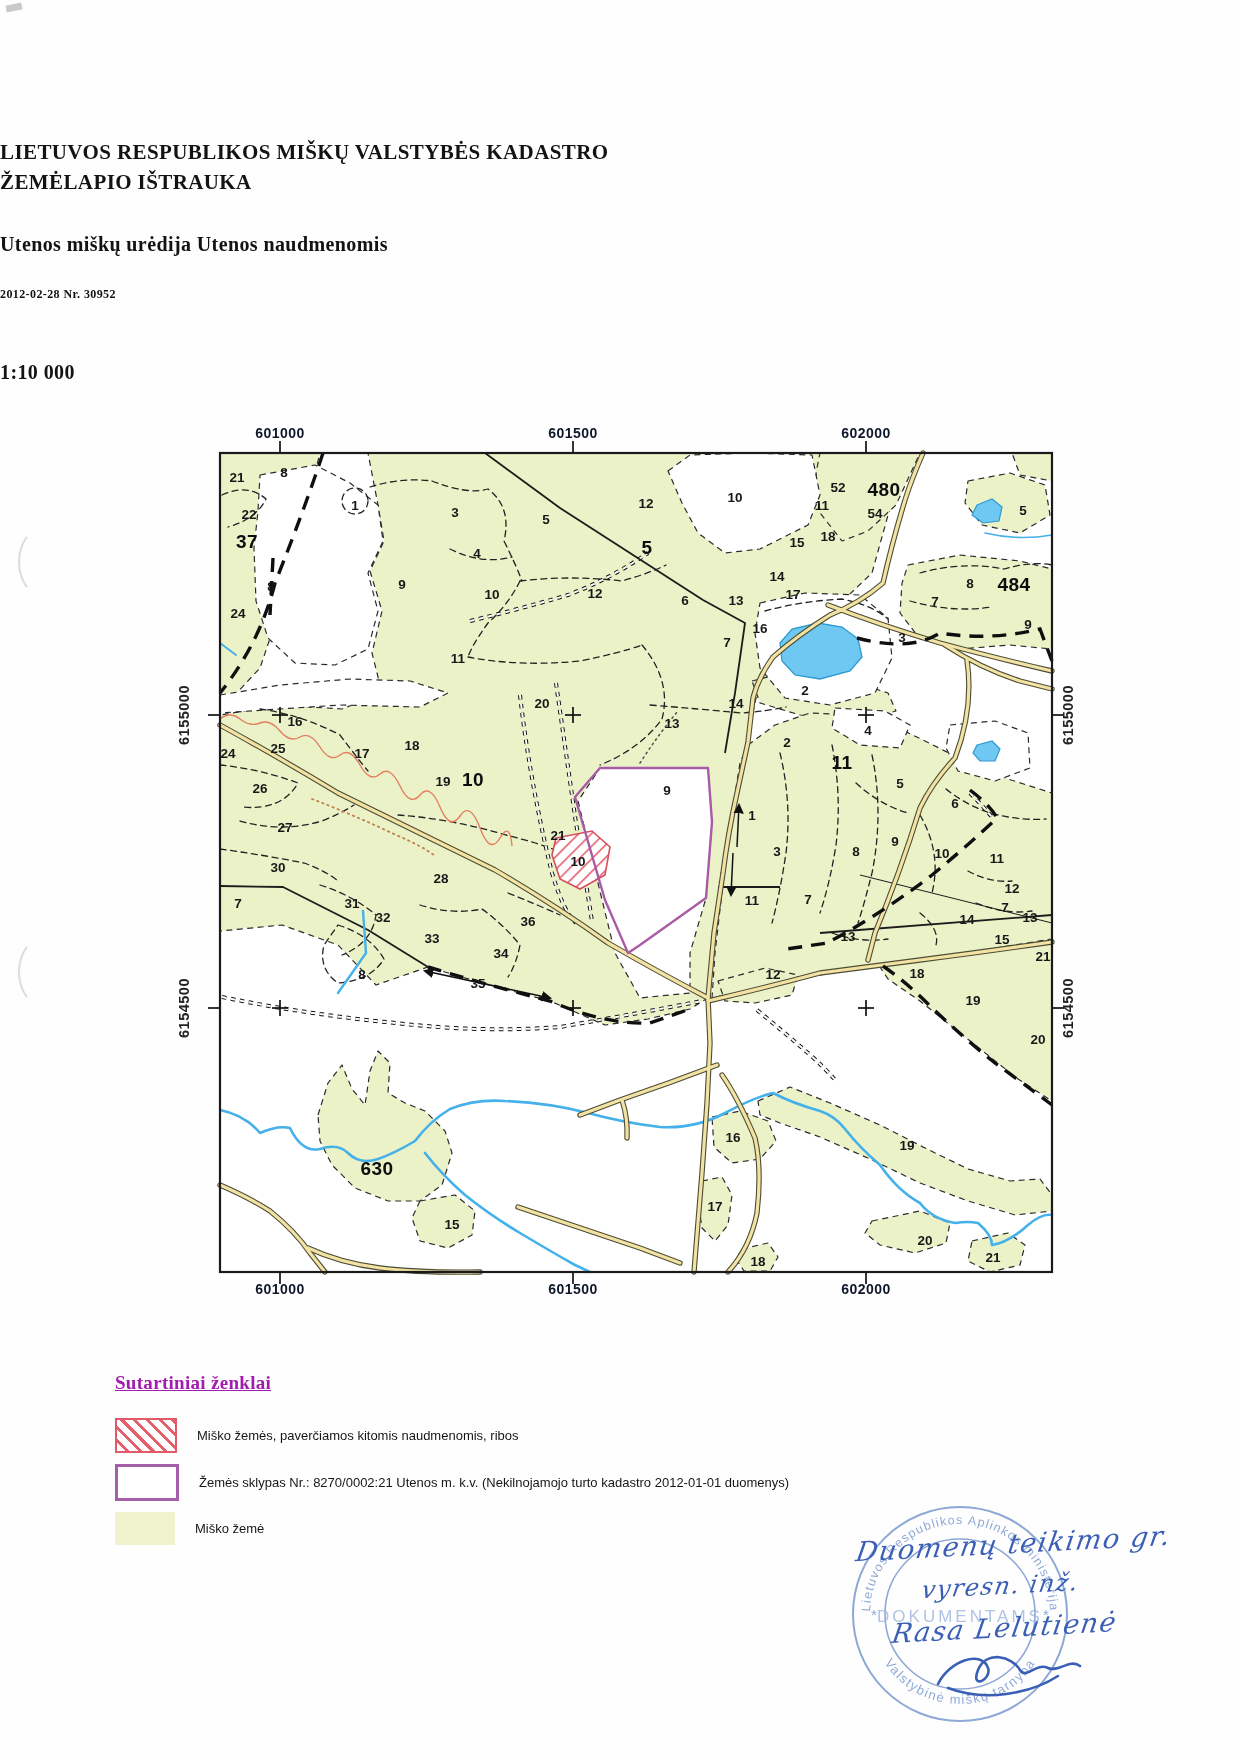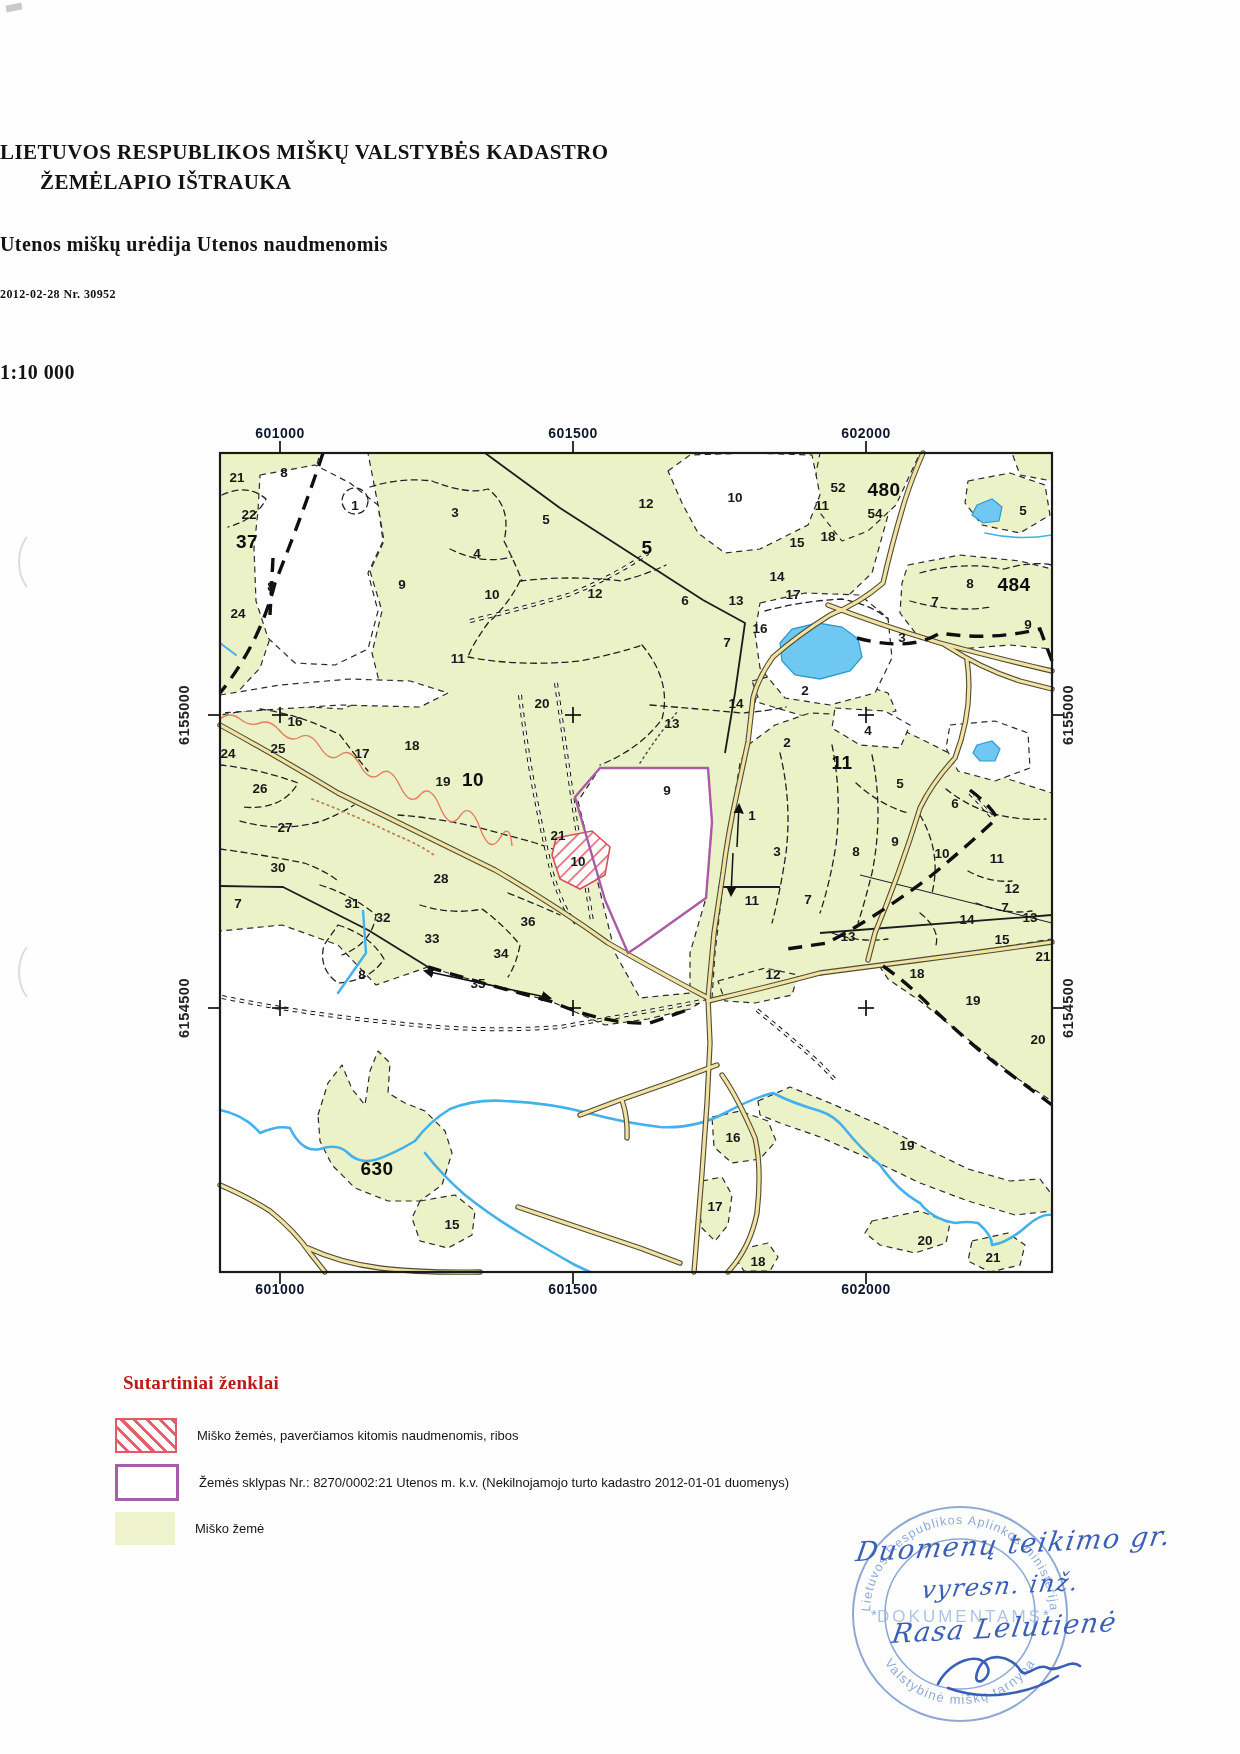--- a/index.html
+++ b/index.html
@@ -2,35 +2,35 @@
 <html><head>
 <meta charset="utf-8">
 <style>
   html,body{margin:0;padding:0;background:#9aa0a6;}
   #page{position:relative;width:1240px;height:1754px;background:#fefefe;margin:0 auto;overflow:hidden;
         font-family:"Liberation Sans",sans-serif;color:#111;}
   
   .title-line{position:absolute;left:0;width:1144px;
               font-family:"Liberation Serif",serif;font-weight:bold;color:#131313;letter-spacing:.4px;}
   #t1{top:140px;font-size:21px;}
-  #t2{top:170px;font-size:21px;padding-left:40px;}
+  #t2{top:170px;font-size:21px;}
   #sub{top:233px;font-size:20px;}
   #datenr{top:287px;font-size:12px;}
   #scale{top:361px;font-size:20px;}
   
   #map-wrap{position:absolute;left:220px;top:453px;width:832px;height:819px;text-align:center;}
   #map-svg{position:absolute;left:0;top:0;overflow:visible;}
   .tick-label-x{position:absolute;width:110px;text-align:center;font-weight:bold;font-size:14px;letter-spacing:.5px;color:#0f172a;}
   .tick-label-y{position:absolute;height:120px;width:20px;font-weight:bold;font-size:14.5px;letter-spacing:.5px;color:#222;
                 writing-mode:vertical-rl;transform:rotate(180deg);text-align:center;}
   .ml-n{font:bold 13.5px "Liberation Sans",sans-serif;fill:#181818;text-anchor:middle;}
   .ml-q{font:bold 19px "Liberation Sans",sans-serif;fill:#0d0d0d;text-anchor:middle;letter-spacing:.5px;}
   
   #legend{position:absolute;left:115px;top:1372px;width:1100px;}
-  #legend h3{margin:0 0 24px 8px;font-family:"Liberation Serif",serif;font-size:19px;letter-spacing:.3px;color:#b91c1c;}
+  #legend h3{margin:0 0 24px 0;font-family:"Liberation Serif",serif;font-size:19px;letter-spacing:.3px;color:#a21caf;text-decoration:underline;}
   .lg-row{display:flex;align-items:center;margin-bottom:11px;}
   .lg-swatch{width:58px;height:31px;margin-right:20px;flex:0 0 auto;}
   .sw-hatch{border:2px solid #e05a68;background:
       repeating-linear-gradient(45deg,#ffffff 0 6px,#e4606d 6px 9px);}
   .sw-parcel{border:3px solid #a55fa8;background:#fff;}
   .sw-forest{background:#eef3cd;border:1px solid #eef3cd;}
   .lg-label{font-size:13px;color:#161616;}
   
   #stamp{position:absolute;left:808px;top:1462px;width:304px;height:304px;opacity:.85;}
   .hand{position:absolute;color:#3a5fb5;font-family:"DejaVu Serif",serif;font-style:italic;

